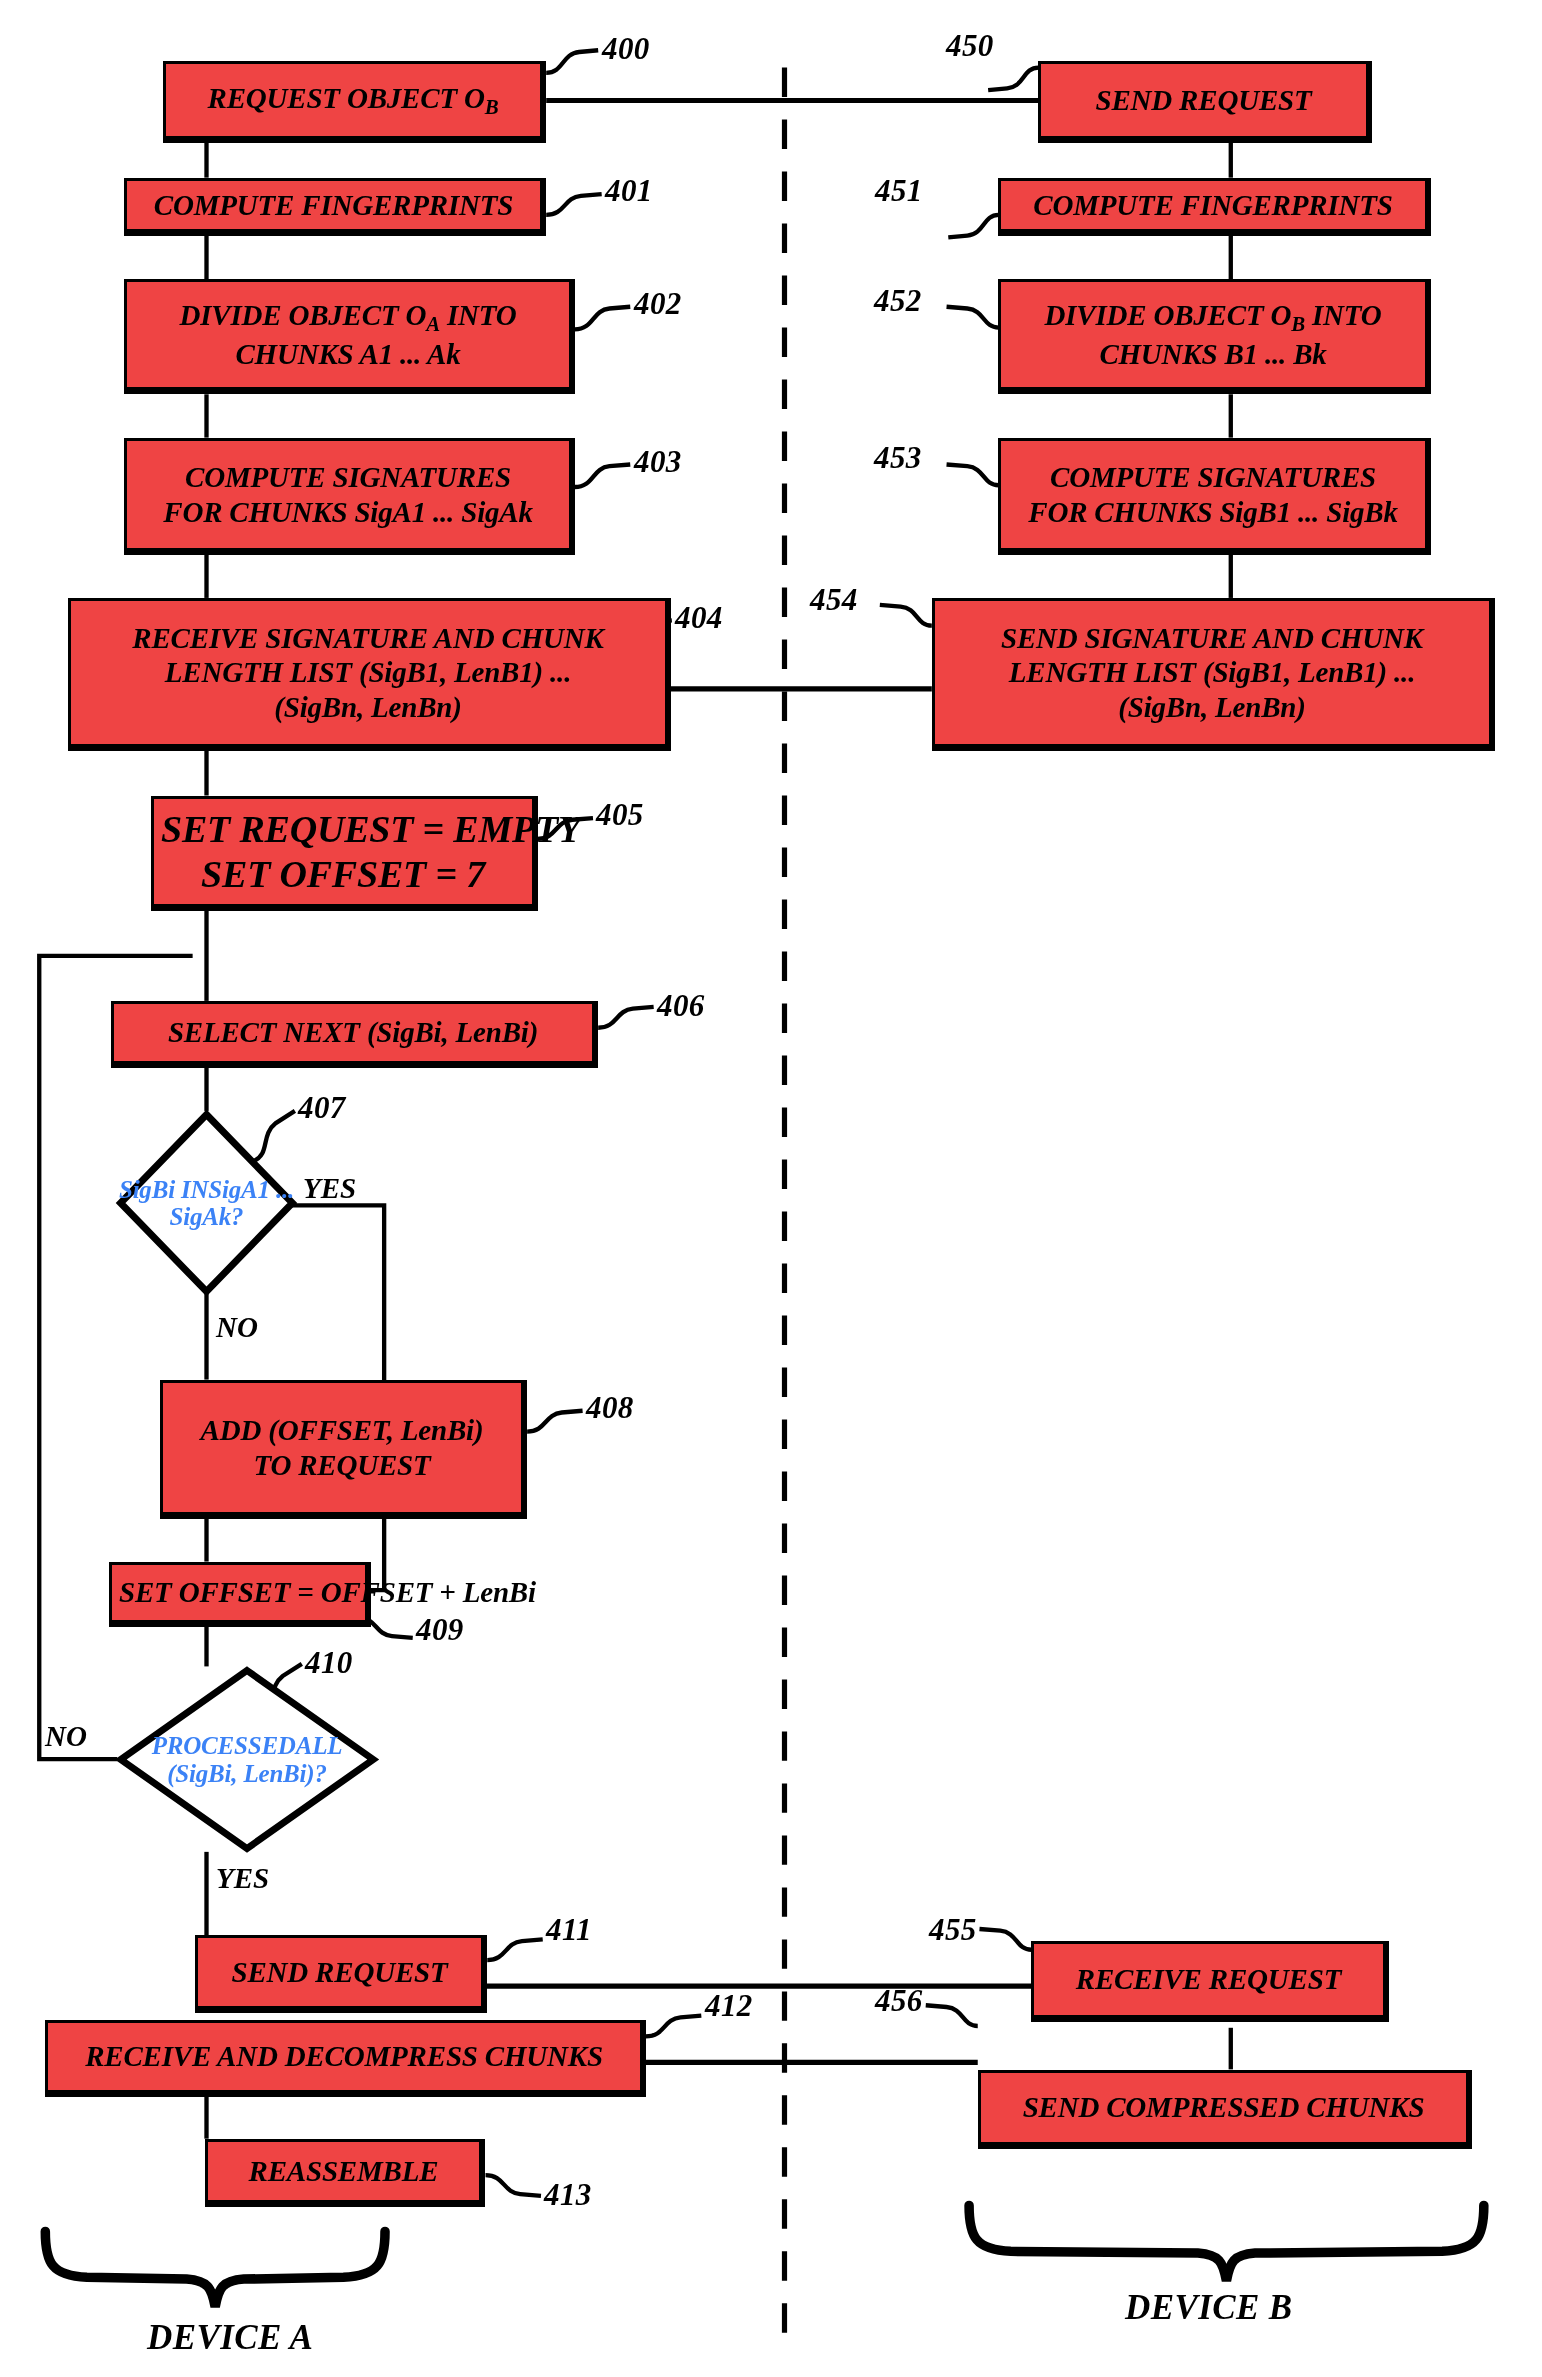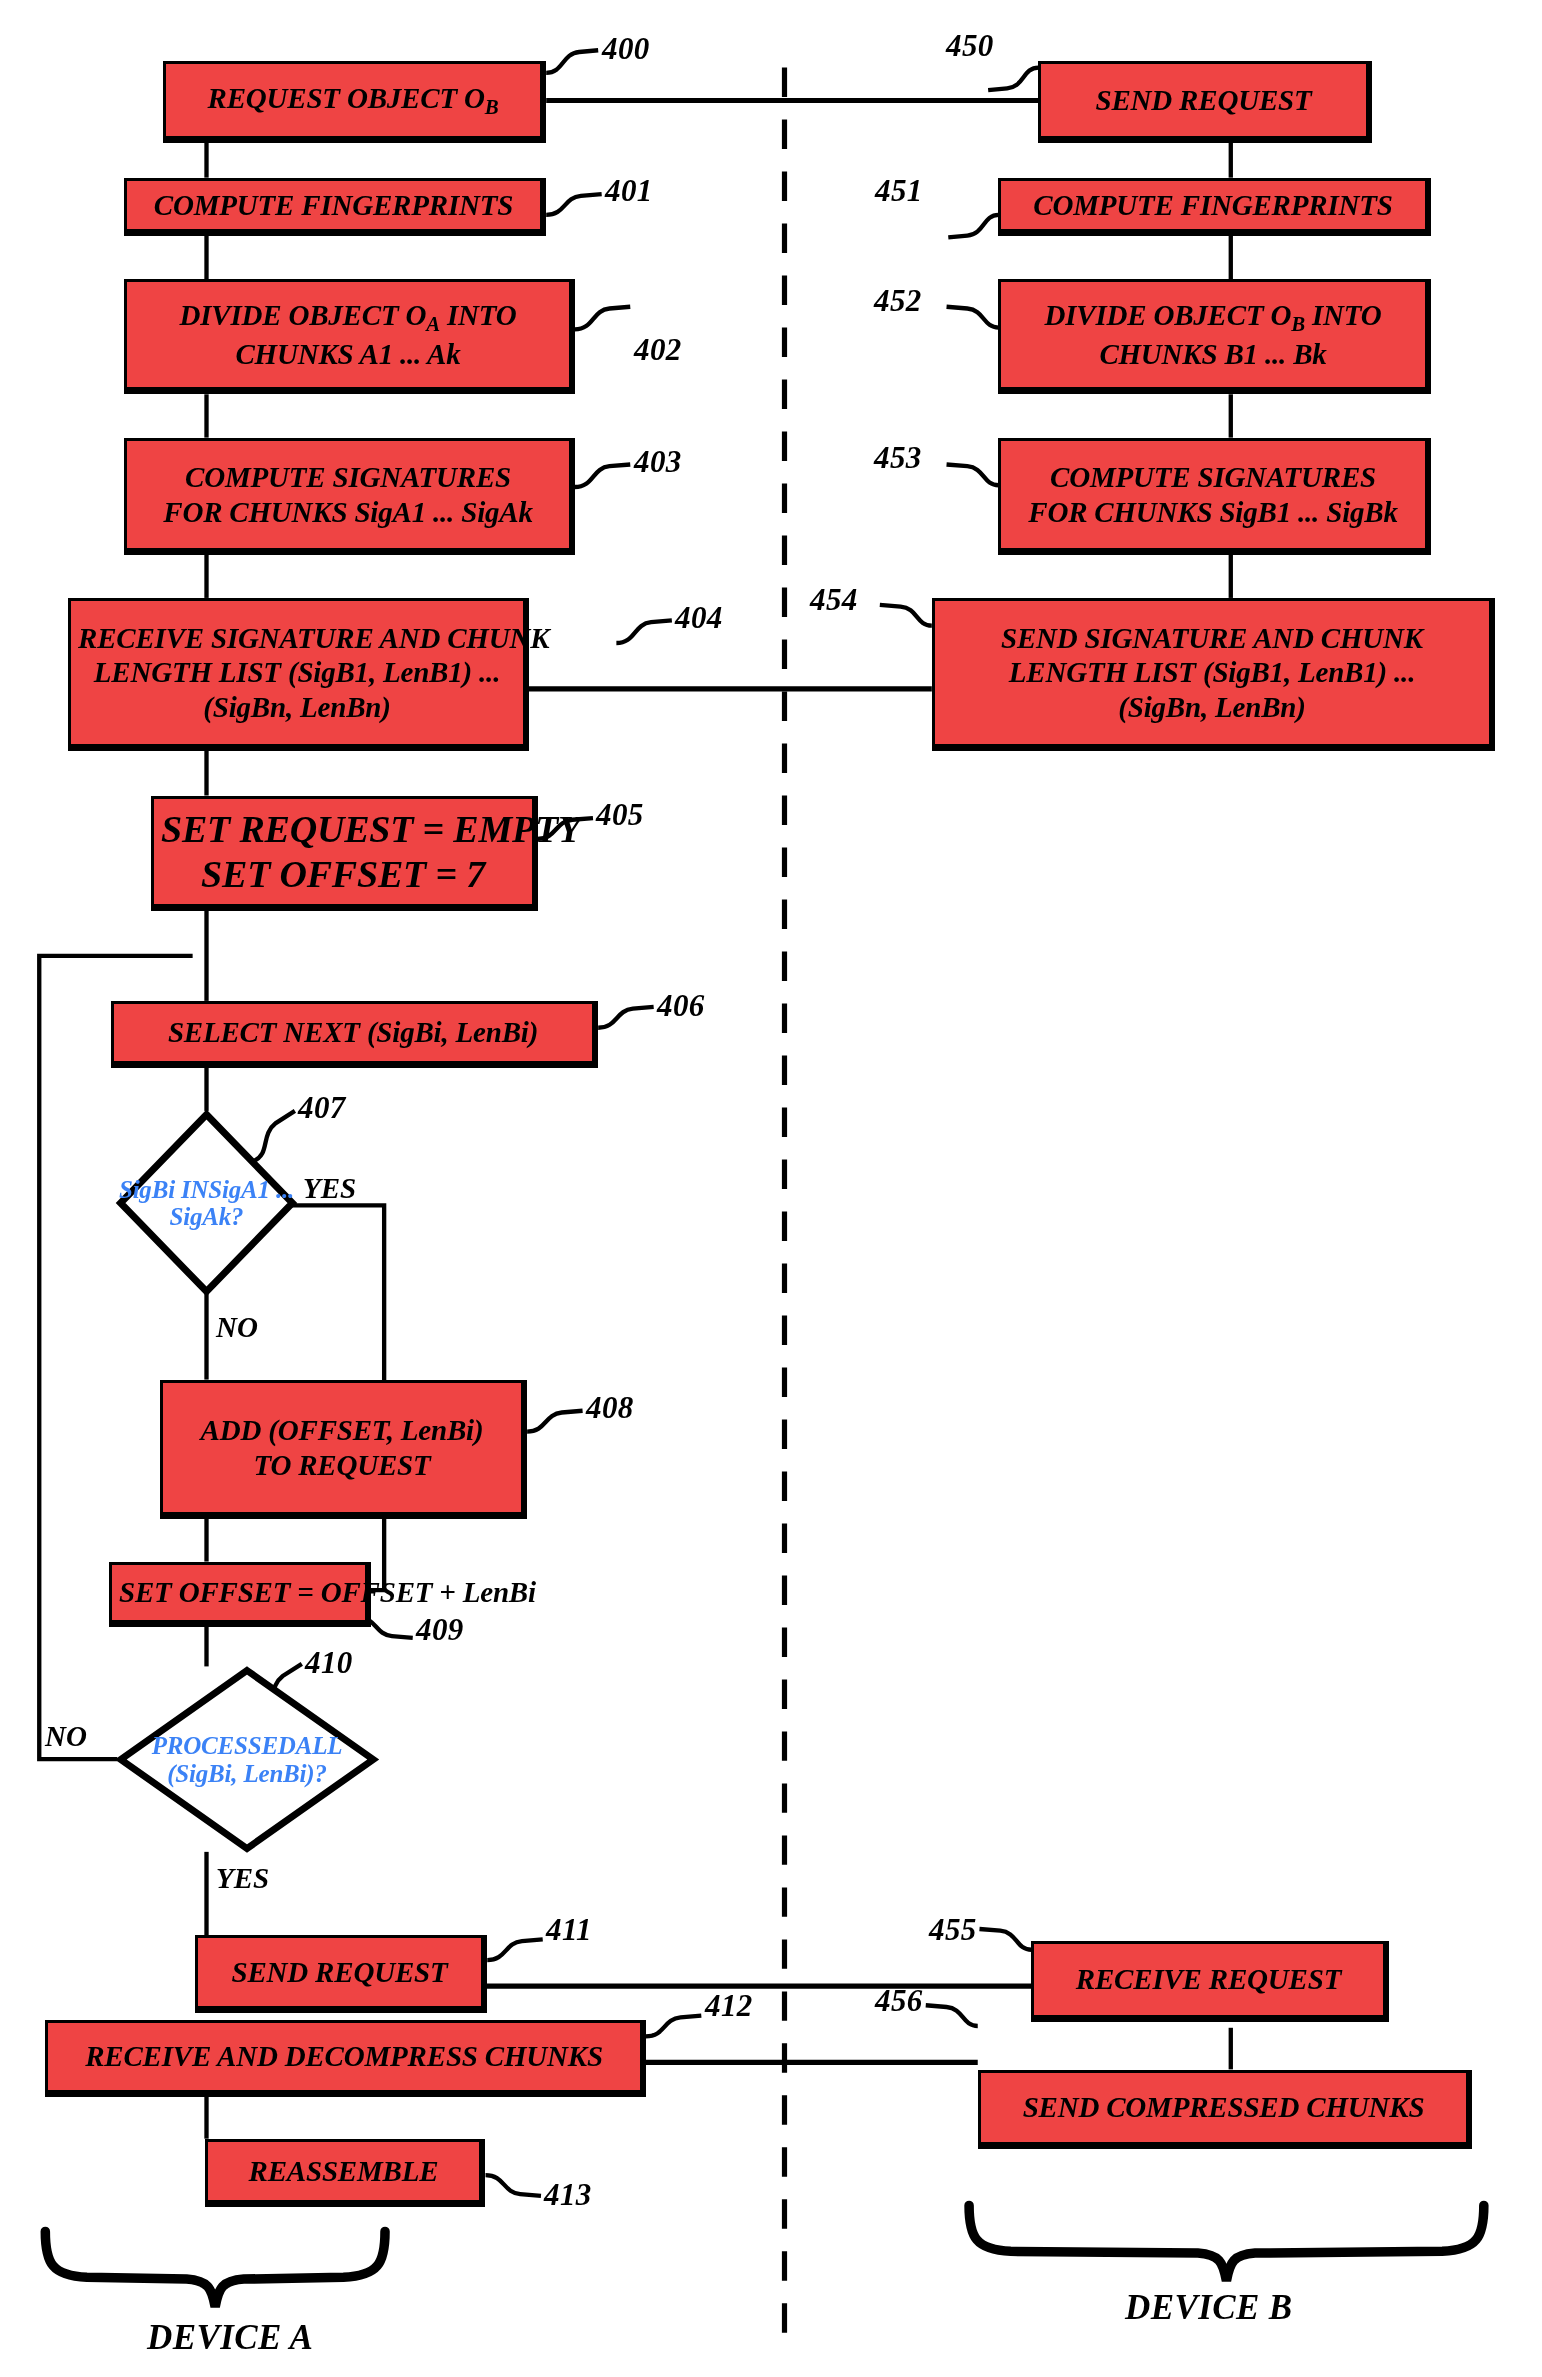--- a/index.html
+++ b/index.html
@@ -222,31 +222,31 @@
       </span>
   </div>
   <div class="ref" style="left:605px; top:173px;">401</div>
 
   <div class="node" style="left:124px; top:279px; width:451px; height:115px; font-size:29px;">
     <span class="txt">
         <span class="ln">DIVIDE OBJECT O<sub>A</sub> INTO</span>
         <span class="ln">CHUNKS A1 ... Ak</span>
       </span>
   </div>
-  <div class="ref" style="left:634px; top:286px;margin-top:46px;">402</div>
+  <div class="ref" style="left:634px; top:286px;">402</div>
 
   <div class="node" style="left:124px; top:438px; width:451px; height:117px; font-size:29px;">
     <span class="txt">
         <span class="ln">COMPUTE SIGNATURES</span>
         <span class="ln">FOR CHUNKS SigA1 ... SigAk</span>
       </span>
   </div>
   <div class="ref" style="left:634px; top:444px;">403</div>
 
-  <div class="node" style="left:68px; top:598px; width:461px; height:153px; font-size:29px;">
+  <div class="node" style="left:68px; top:598px; width:603px; height:153px; font-size:29px;">
     <span class="txt">
         <span class="ln">RECEIVE SIGNATURE AND CHUNK</span>
         <span class="ln">LENGTH LIST (SigB1, LenB1) ...</span>
         <span class="ln">(SigBn, LenBn)</span>
       </span>
   </div>
   <div class="ref" style="left:675px; top:600px;">404</div>
 
   <div class="node" style="left:151px; top:796px; width:387px; height:115px; font-size:38px;">
     <span class="txt">

